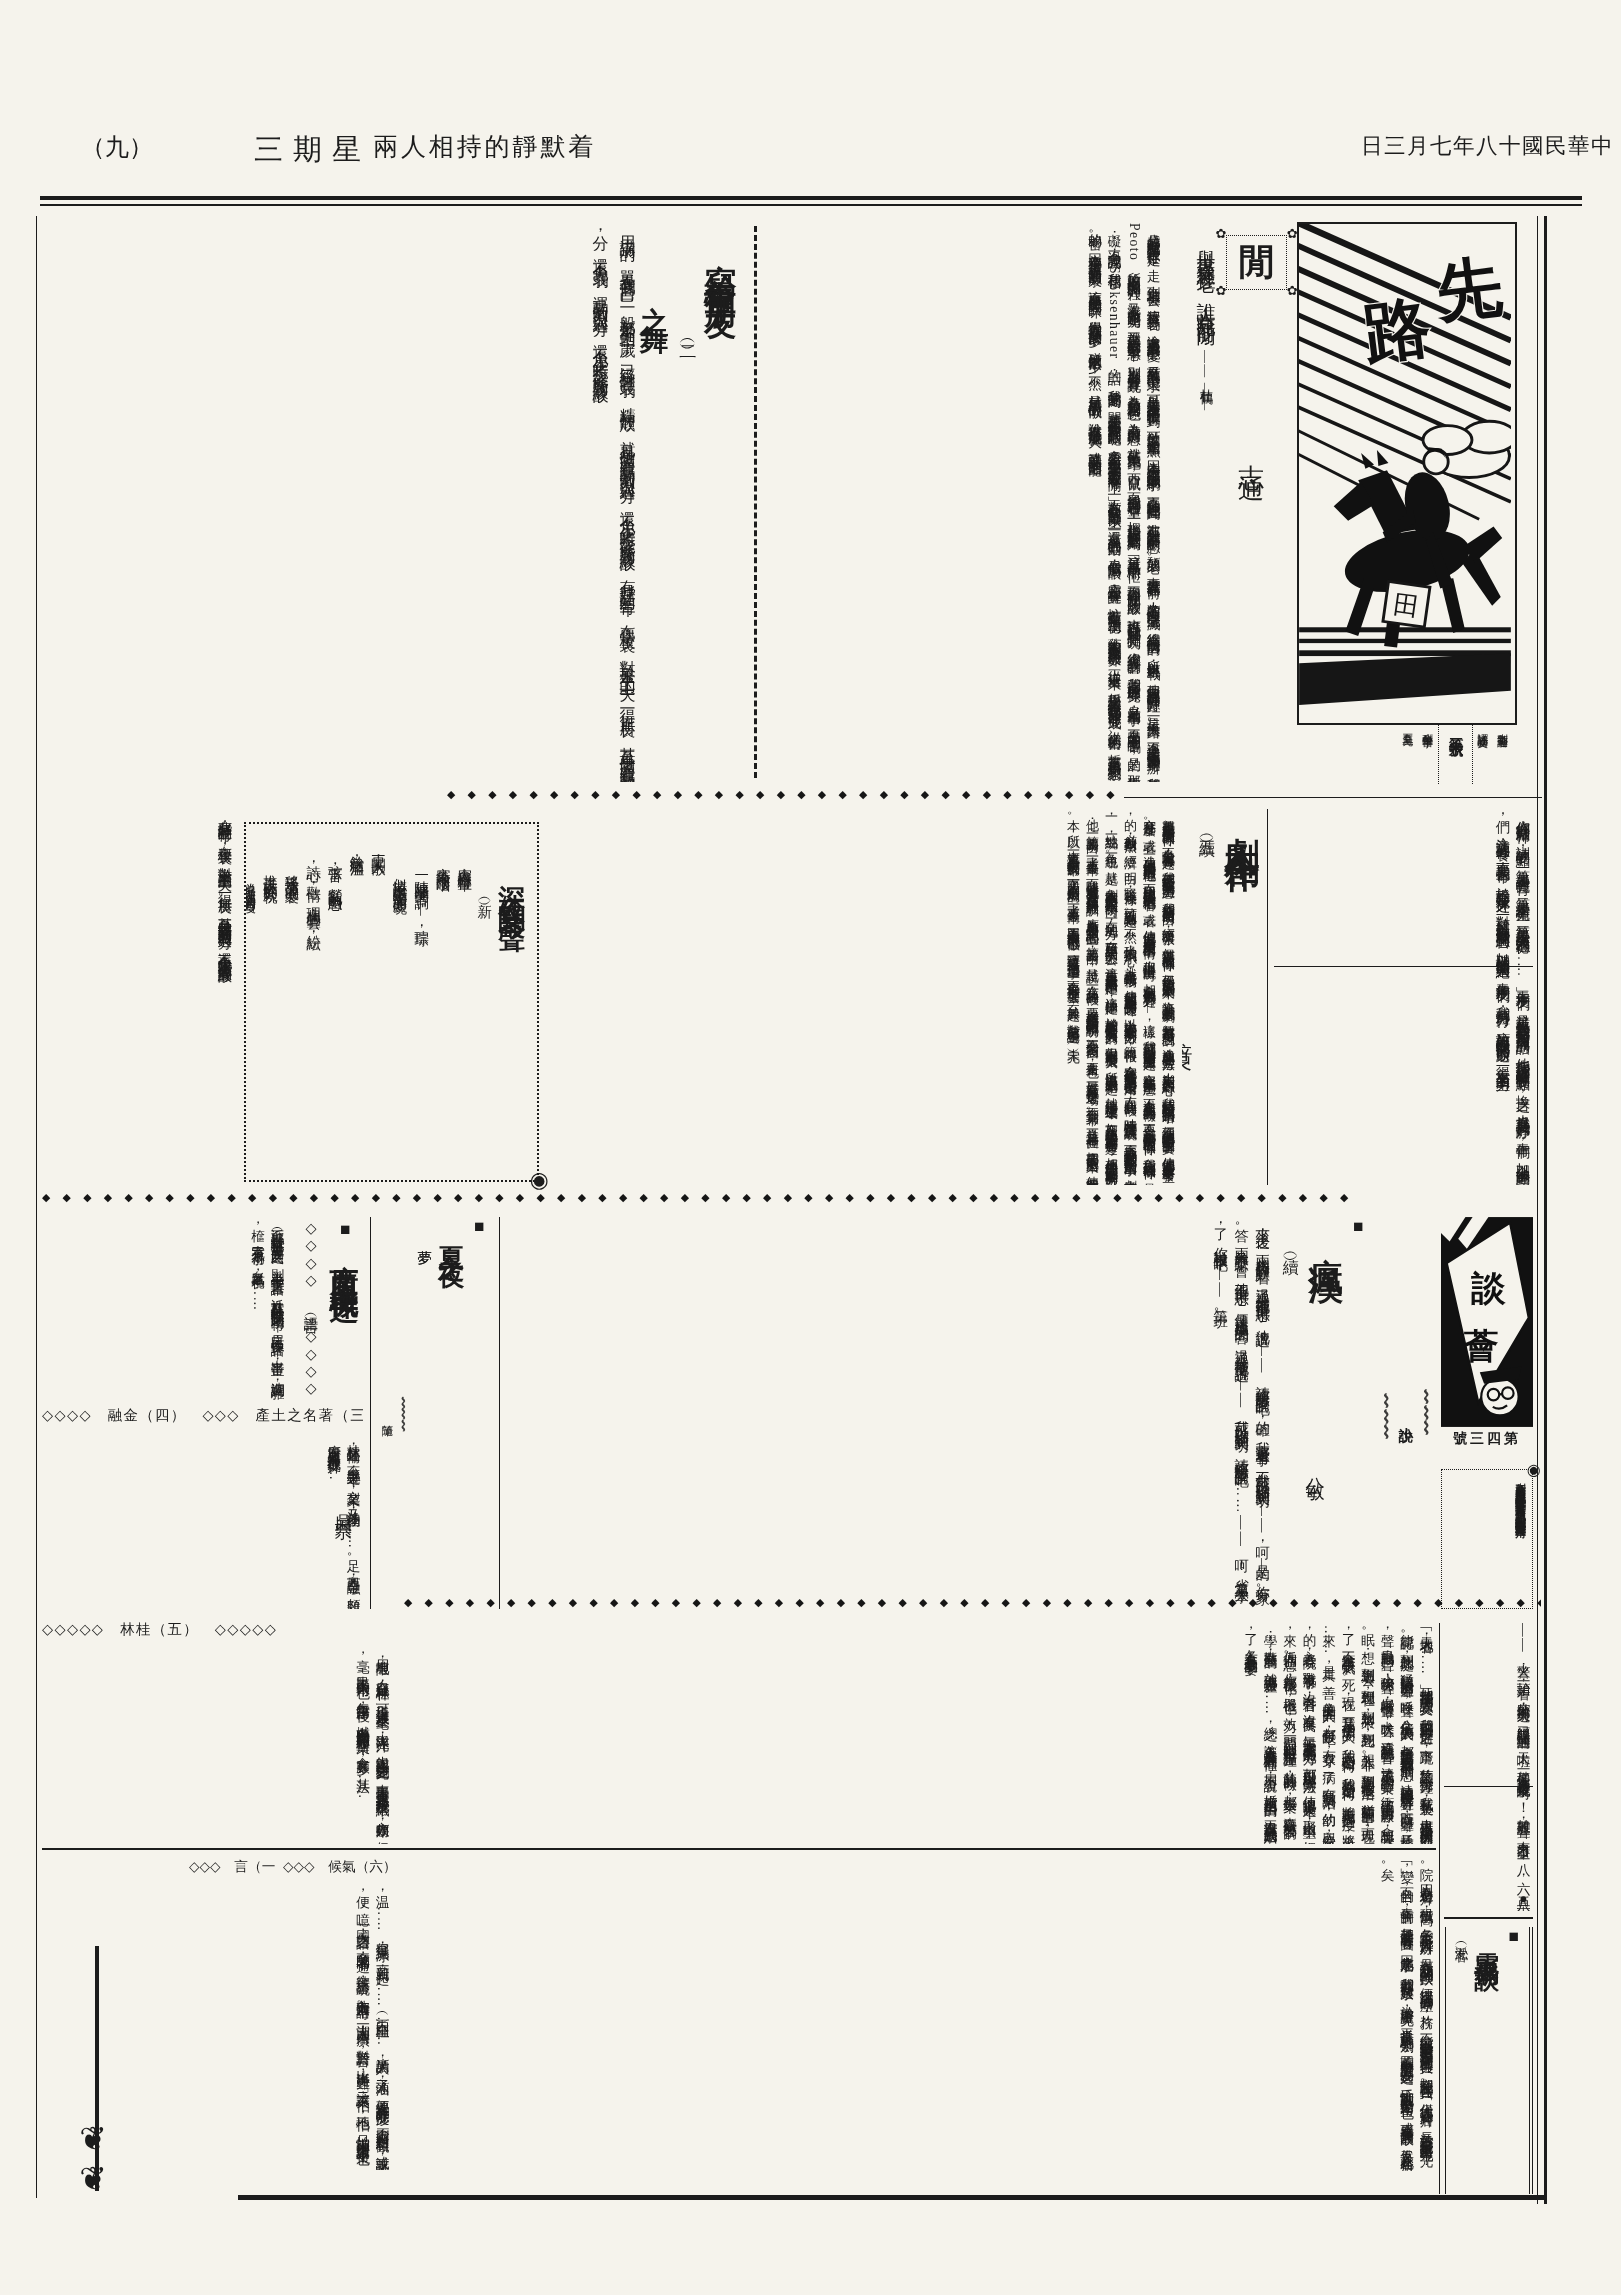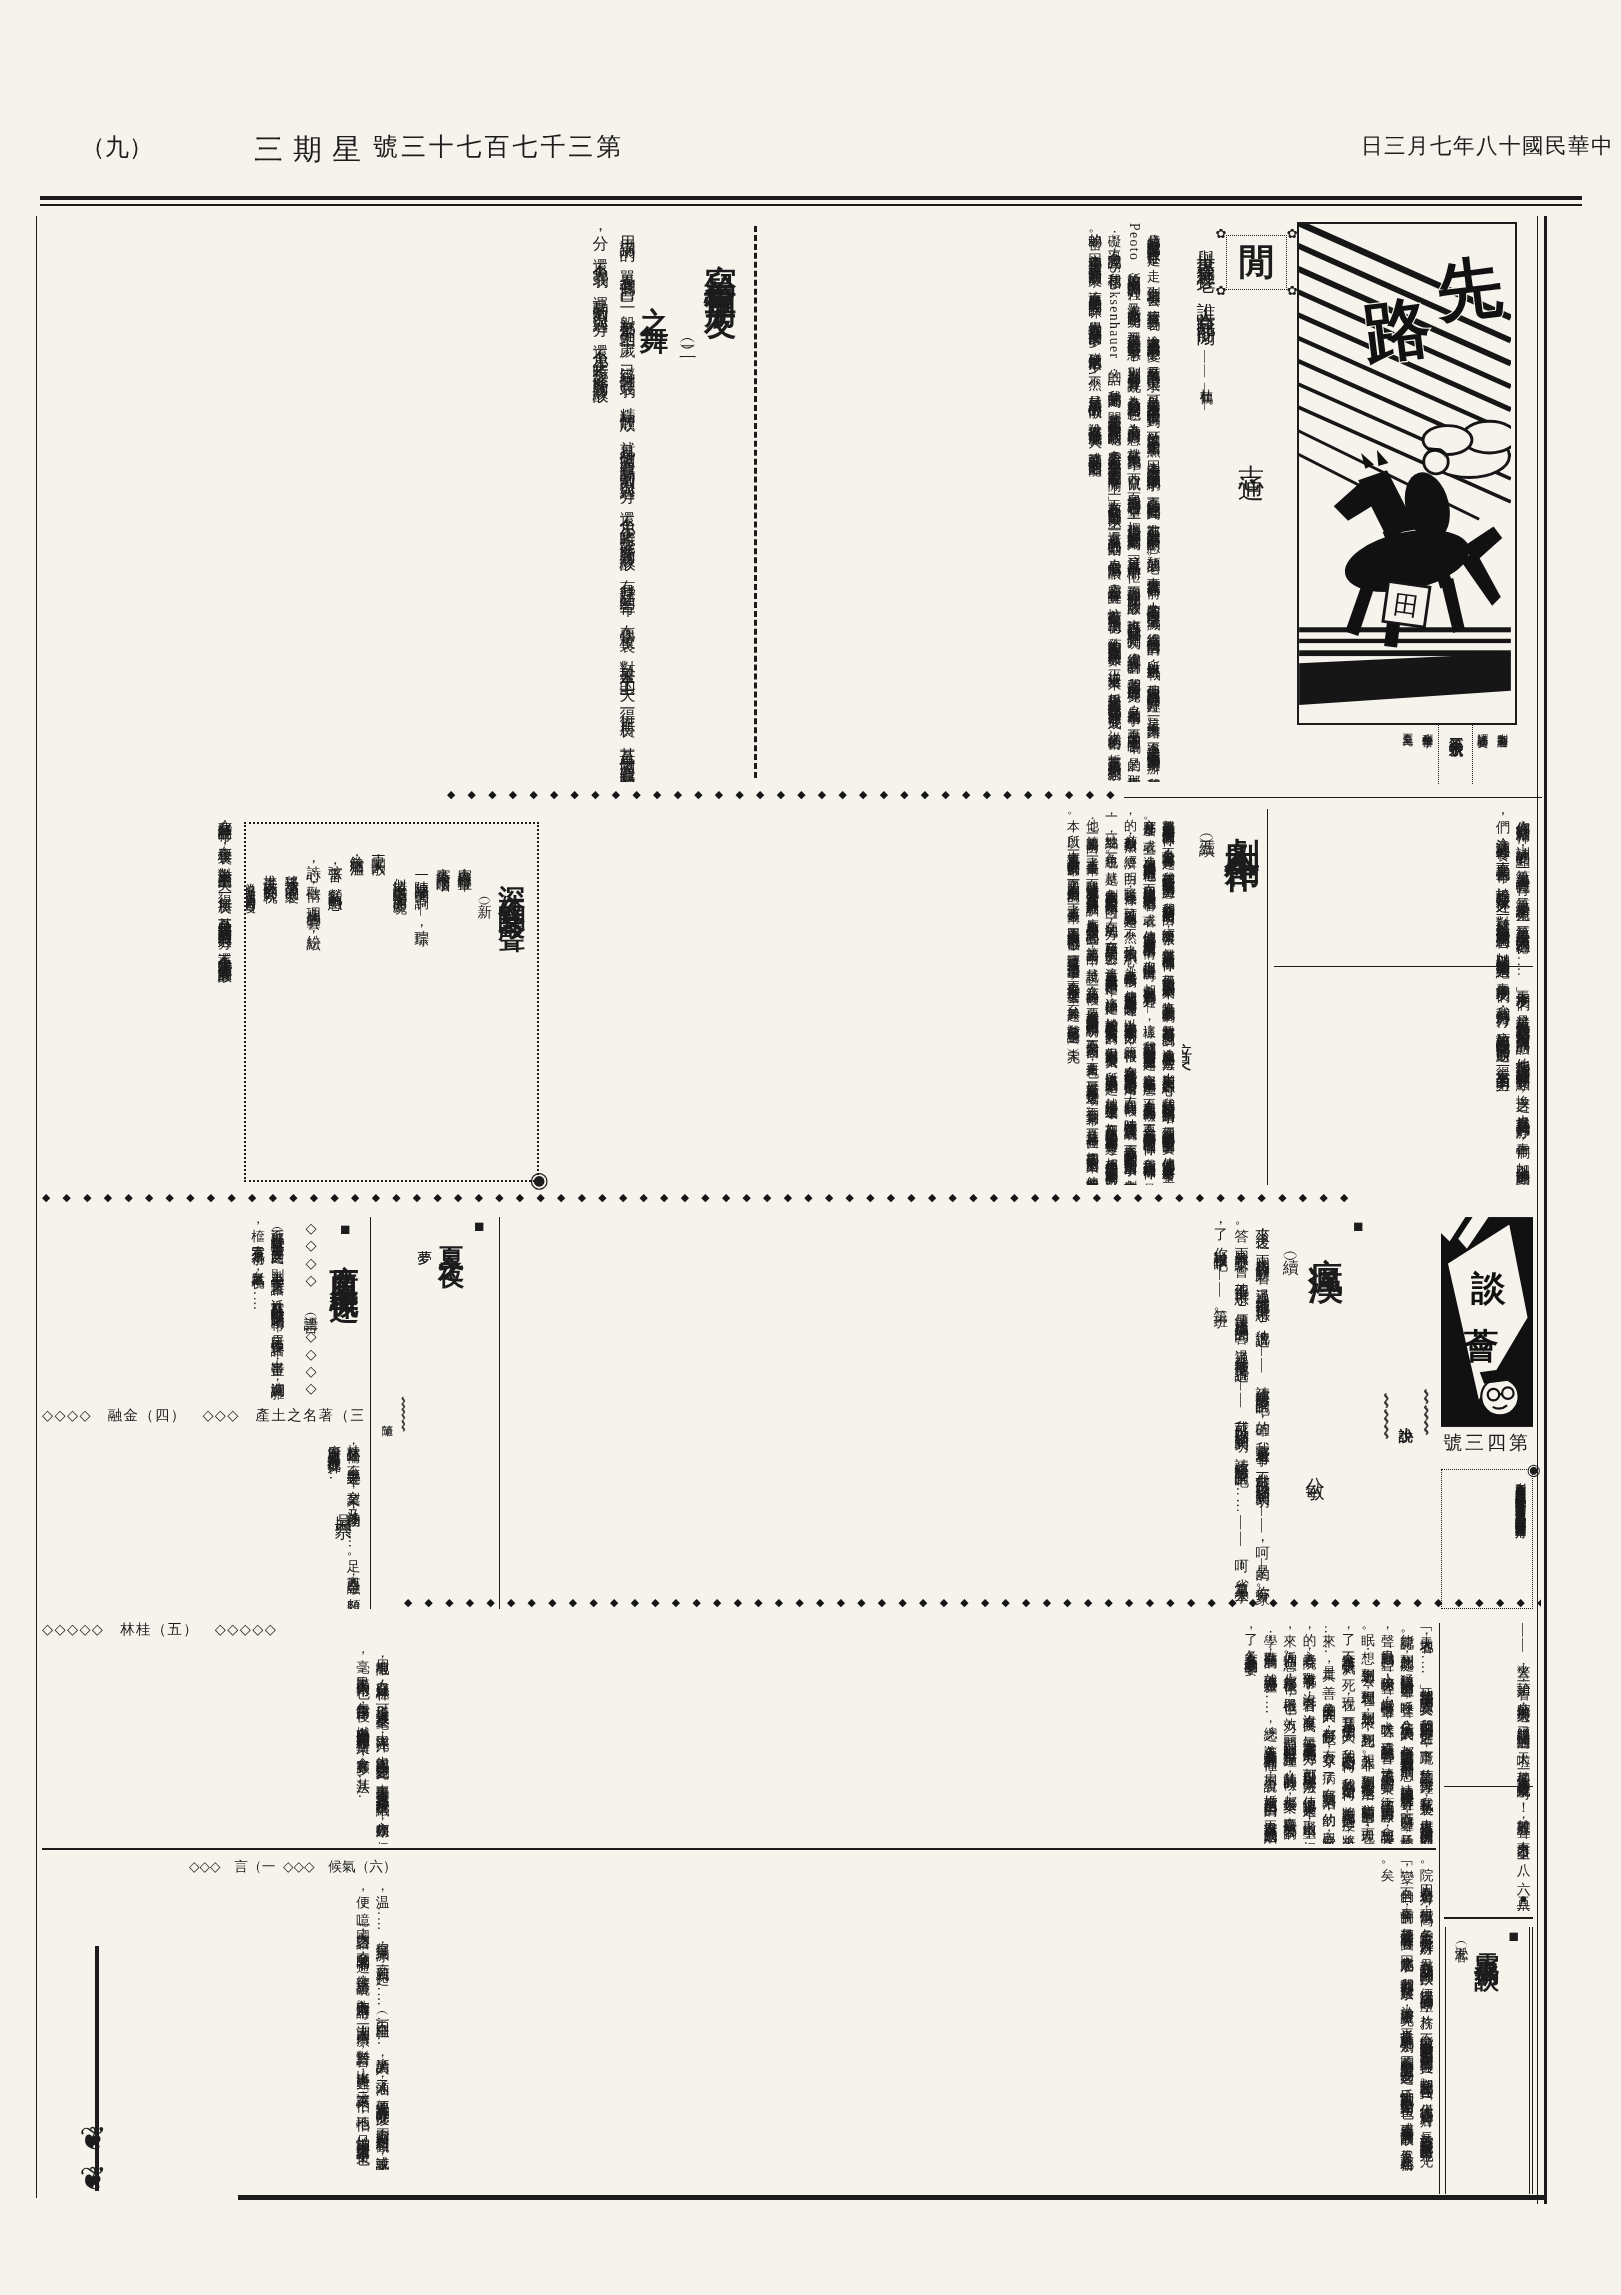--- a/index.html
+++ b/index.html
@@ -21,21 +21,21 @@
   .bullet{font-size:17.3px;}
   svg text{font-family:"Liberation Serif","DejaVu Serif",serif;}
 </style>
 </head>
 <body>
 
 <div class="page">
 
   <div class="hdr" style="left:81px;top:131px;font-size:24px;">（九）</div>
   <div class="hdr" style="left:254px;top:130px;font-size:29px;letter-spacing:10px;">三期星</div>
-  <div class="hdr" style="left:373px;top:130px;font-size:25px;letter-spacing:2.9px;">號三十七百七千三第</div>
+  <div class="hdr" style="left:373px;top:130px;font-size:25px;letter-spacing:2.9px;">兩人相持的靜默着</div>
   <div class="hdr" style="left:1361px;top:131px;font-size:21.6px;letter-spacing:1.4px;text-align:center;">日三月七年八十國民華中</div>
 
   <div class="hline" style="left:40px;top:196px;width:1542px;height:3.6px;"></div>
   <div class="hline" style="left:40px;top:204px;width:1542px;height:2.2px;"></div>
 
   <div class="vline" style="left:36px;top:216px;width:1.4px;height:1982px;"></div>
   <div class="vline" style="left:1537px;top:216px;width:1.4px;height:1988px;"></div>
   <div class="vline" style="left:1544px;top:216px;width:2.9px;height:1988px;"></div>
 
   <div class="abs" style="left:1297px;top:222px;width:216px;height:499px;border:2.2px solid #1c1c1c;background:#f5f3ec;">
@@ -180,21 +180,21 @@
       <text x="66" y="116" font-size="48" font-weight="bold" text-anchor="middle" fill="#111">談</text>
       <text x="56" y="196" font-size="48" font-weight="bold" text-anchor="middle" fill="#111">薈</text>
       <circle cx="82" cy="250" r="26" fill="#f5f3ec" stroke="#111" stroke-width="3"></circle>
       <circle cx="73" cy="247" r="8" fill="none" stroke="#111" stroke-width="3"></circle>
       <circle cx="93" cy="245" r="8" fill="none" stroke="#111" stroke-width="3"></circle>
       <line x1="80" y1="247" x2="86" y2="246" stroke="#111" stroke-width="3"></line>
       <path d="M72 264 Q 82 270 92 262" fill="none" stroke="#111" stroke-width="3"></path>
       <polygon points="54,216 112,208 108,226 60,232" fill="#111"></polygon>
     </svg>
   </div>
-  <div class="abs" style="left:1441px;top:1430px;width:92px;height:33px;text-align:center;font-size:19px;font-weight:normal;letter-spacing:2.9px;">號三四第</div>
+  <div class="abs" style="left:1441px;top:1430px;width:92px;height:33px;text-align:center;font-size:14px;font-weight:bold;letter-spacing:2.9px;">號三四第</div>
   <div class="abs" style="left:1441px;top:1469px;width:92px;height:140px;border:1.4px dotted #1c1c1c;box-sizing:border-box;">
     <div class="v" style="width:100%;height:100%;padding:4.3px 2.9px;box-sizing:border-box;font-size:10.8px;line-height:16.6px;letter-spacing:0.7px;">
       <span>本刊所需要的稿件為短篇小說筆記游記科學淺說社會趣事世界珍聞名人軼事及各項有趣味之紀事和小品</span>
       <span style="font-weight:bold;">酬文字金每千字五角至一元五角</span>
     </div>
     <span class="abs" style="right:-8.6px;top:-10px;font-size:16px;">◉</span>
   </div>
 
   <div class="abs" style="left:506px;top:1217px;width:930px;height:392px;">
     <div class="v" style="width:100%;height:100%;">

